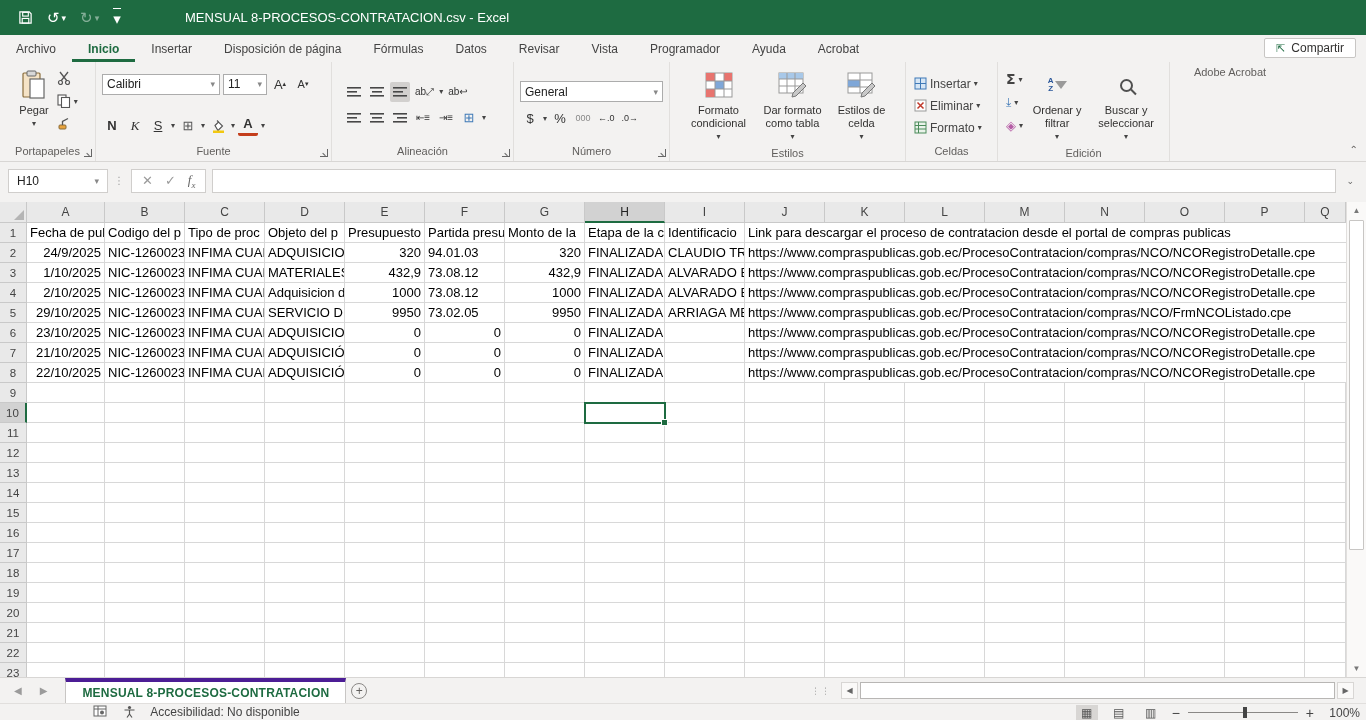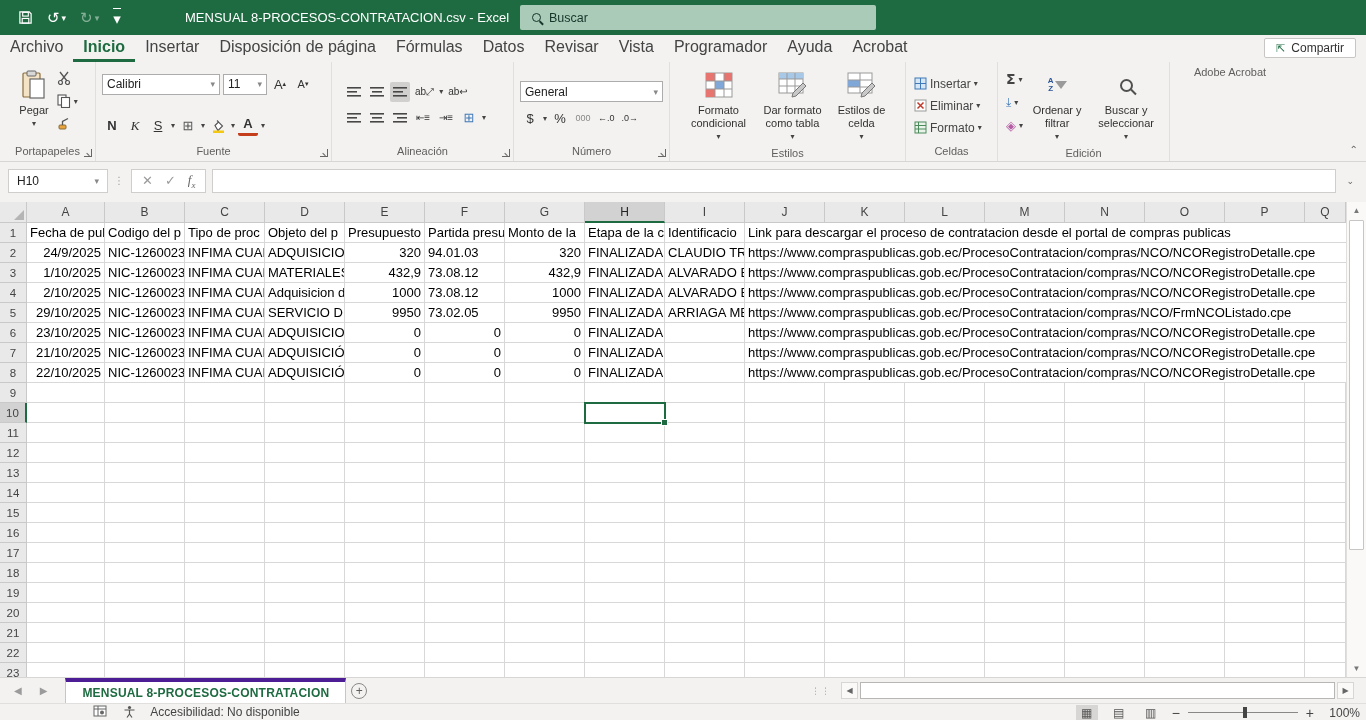--- a/index.html
+++ b/index.html
@@ -21,21 +21,21 @@
   .mag::after { content:""; position:absolute; width:5px; height:1.5px; background:#17352A; transform:rotate(45deg); right:-4px; bottom:-2px; }
   #tb-right { position:absolute; right:0; top:0; height:35px; display:flex; align-items:center; }
   #user-name { font-size:12px; margin-right:9px; }
   #avatar { width:25px; height:25px; border-radius:50%; background:#C7D6CC; color:#40584B; font-size:11px;
     display:flex; align-items:center; justify-content:center; margin-right:14px; }
   .winbtn { width:45px; height:35px; display:flex; align-items:center; justify-content:center; font-size:14px; color:#fff; cursor:pointer; }
   .winbtn svg { display:block; }
 
   
   #tabrow { height:27px; background:#F3F2F1; display:flex; align-items:flex-end; position:relative; flex:0 0 27px; }
-  .rtab { padding:4px 10px 6px; font-size:16px; color:#444; cursor:pointer; white-space:nowrap; }
+  .rtab { padding:4px 16px 6px; font-size:12px; color:#444; cursor:pointer; white-space:nowrap; }
   .rtab.active { color:#1E6B41; border-bottom:3px solid #1E6B41; padding-bottom:3px; font-weight:bold; }
   #share-btn { position:absolute; right:10px; top:3px; background:#fff; border:1px solid #C8C6C4; border-radius:2px;
     padding:2px 11px; font-size:12px; color:#323130; display:flex; gap:6px; align-items:center; cursor:pointer; }
   .share-ico { font-size:11px; color:#1E6B41; }
 
   
   #ribbon { height:100px; background:#F3F2F1; border-bottom:1px solid #D8D6D4; display:flex; flex:0 0 100px; position:relative; }
   .rgroup { display:flex; flex-direction:column; border-right:1px solid #E1DFDD; padding:3px 2px 0; position:relative; }
   .rg-body { flex:1; display:flex; align-items:flex-start; justify-content:center; gap:2px; padding:1px 4px; }
   .rg-label { height:17px; font-size:11px; color:#605E5C; text-align:center; position:relative; line-height:15px; }
@@ -147,24 +147,20 @@
             <path d="M2 2h10l2 2v10H2z" fill="none" stroke="#fff" stroke-width="1.3"></path>
             <rect x="5" y="2.5" width="6" height="4" fill="none" stroke="#fff" stroke-width="1.2"></rect>
             <rect x="4.5" y="9" width="7" height="5" fill="none" stroke="#fff" stroke-width="1.2"></rect>
           </svg>
       </span>
       <span class="qbtn">↺<span class="qchev">▾</span></span>
       <span class="qbtn dim">↻<span class="qchev">▾</span></span>
       <span class="qbtn qat-custom">▾</span>
     </div>
     <div id="title-text">MENSUAL 8-PROCESOS-CONTRATACION.csv  -  Excel</div>
-    <div id="searchbox">
-      <span class="mag"></span>
-      <span>Buscar</span>
-    </div>
   </div>
 
   <div id="tabrow">
     <div class="rtab">Archivo</div>
       <div class="rtab active">Inicio</div>
       <div class="rtab">Insertar</div>
       <div class="rtab">Disposición de página</div>
       <div class="rtab">Fórmulas</div>
       <div class="rtab">Datos</div>
       <div class="rtab">Revisar</div>

